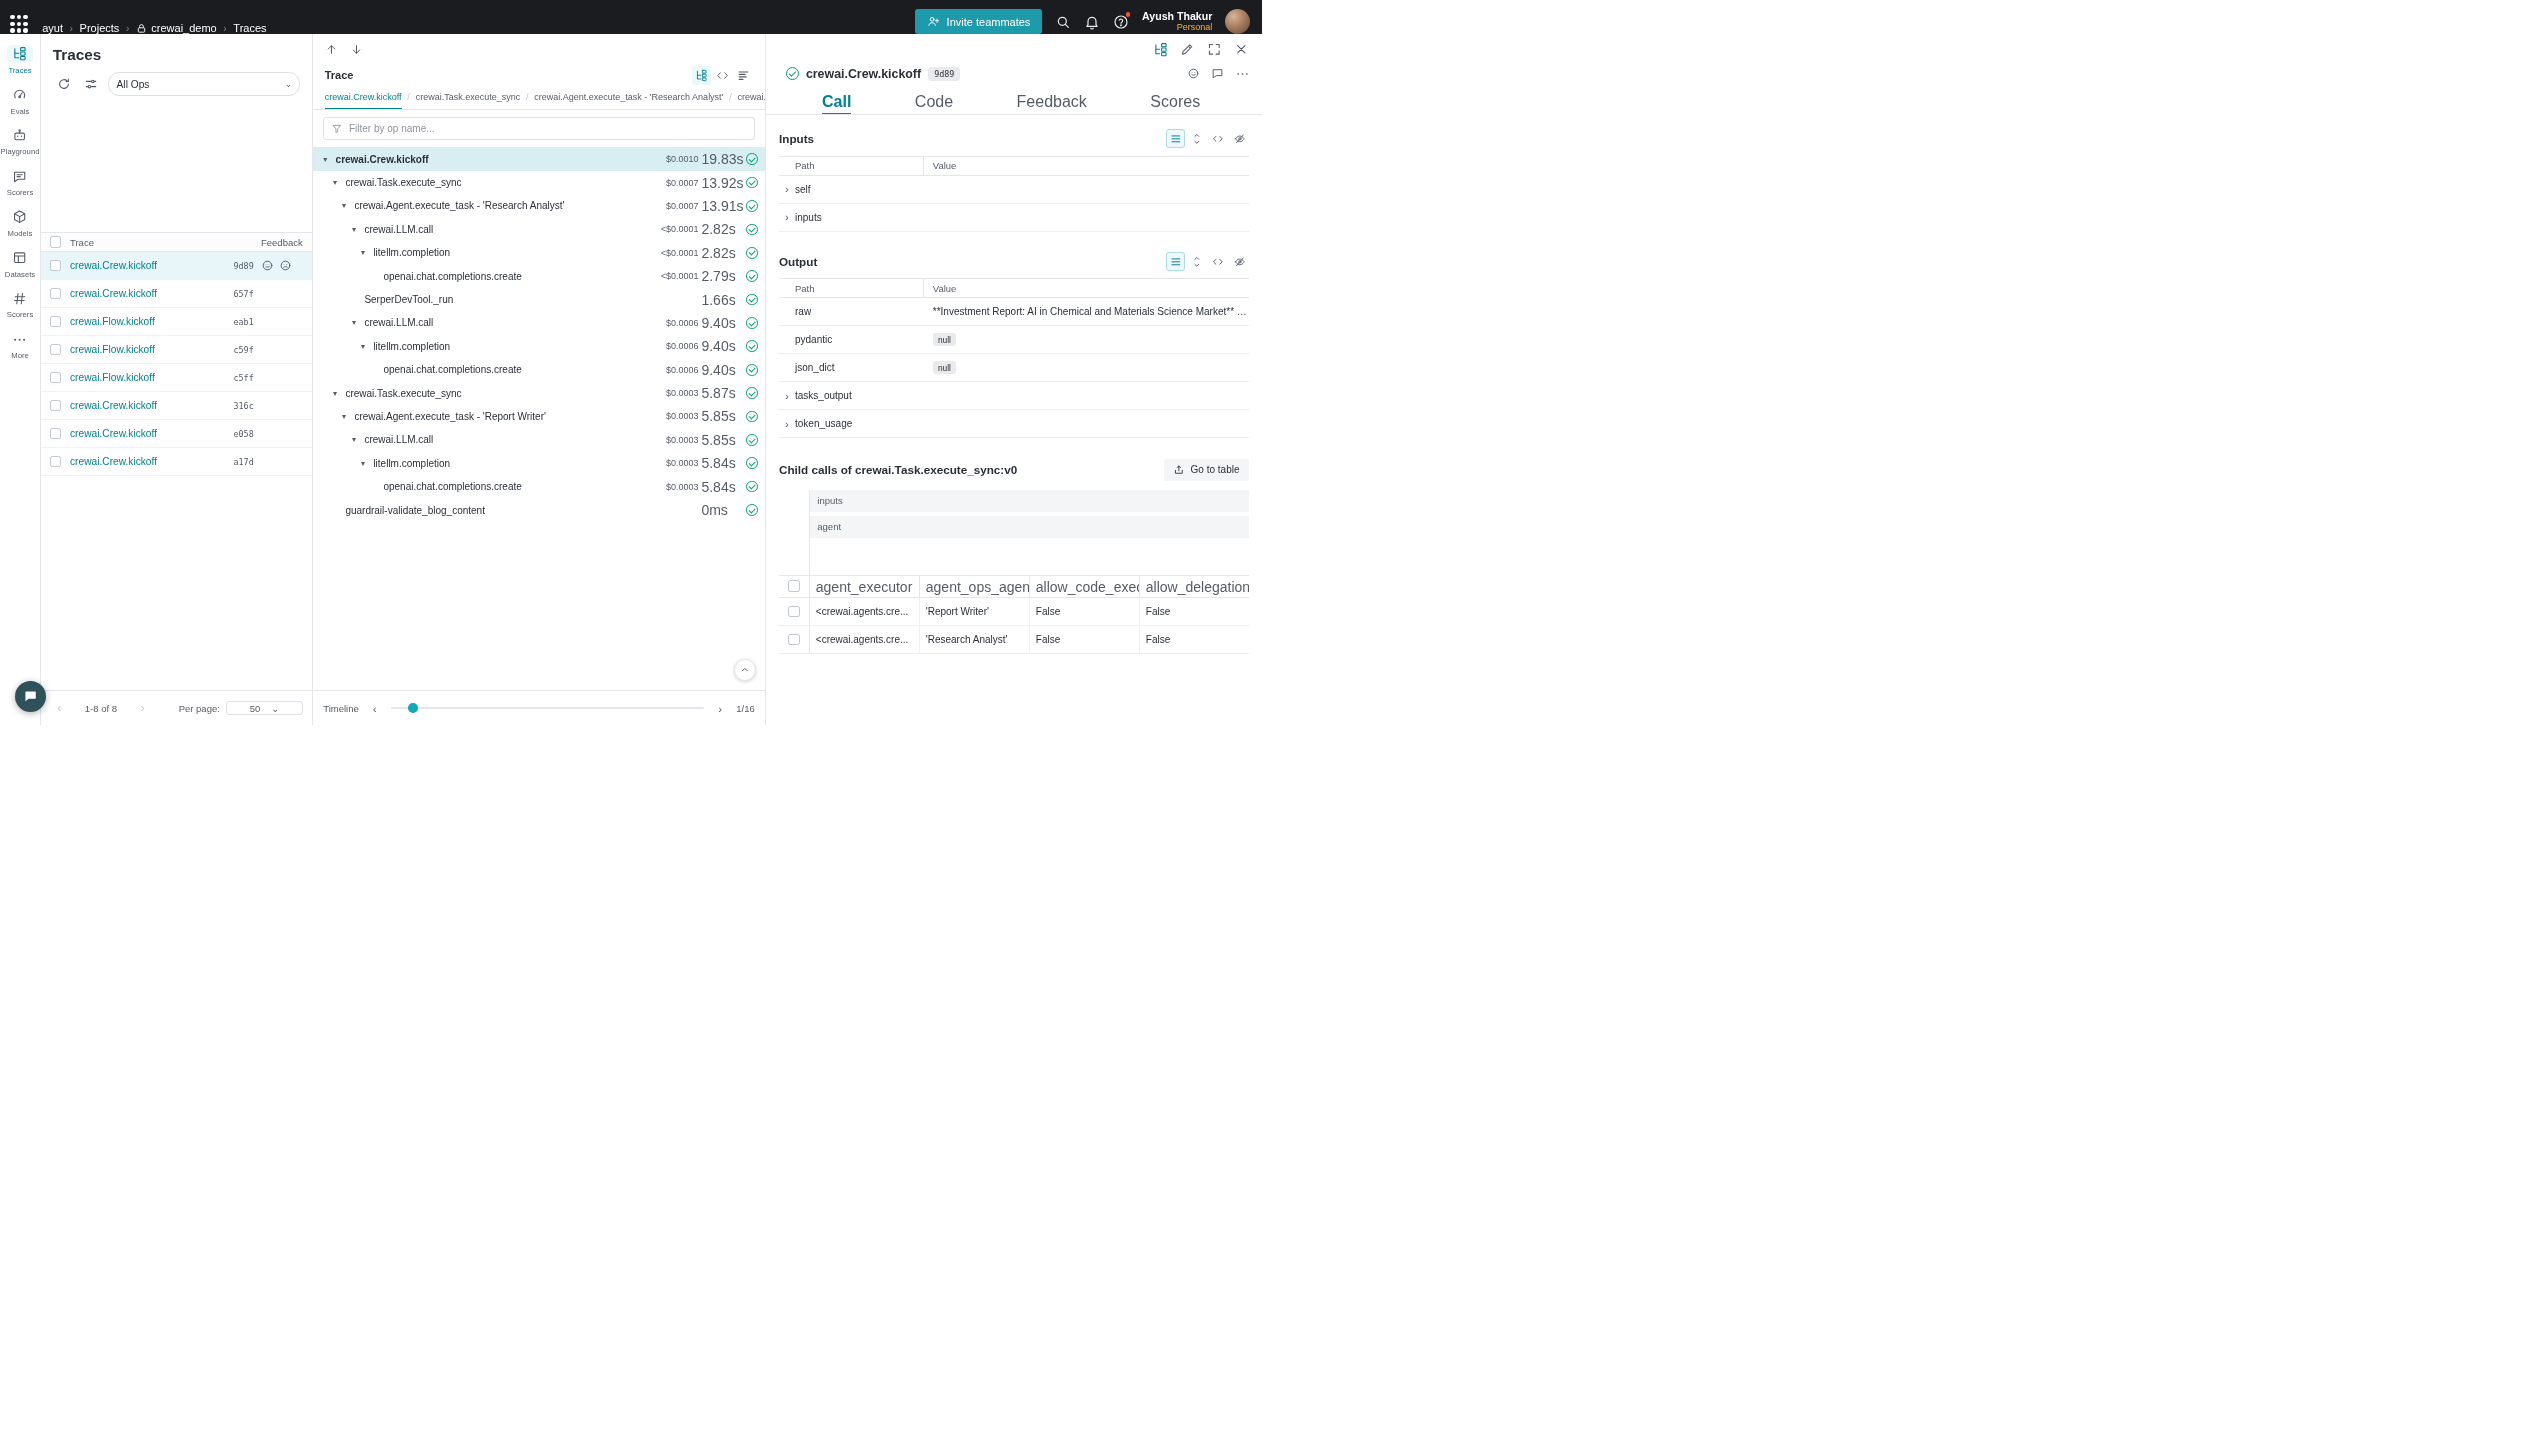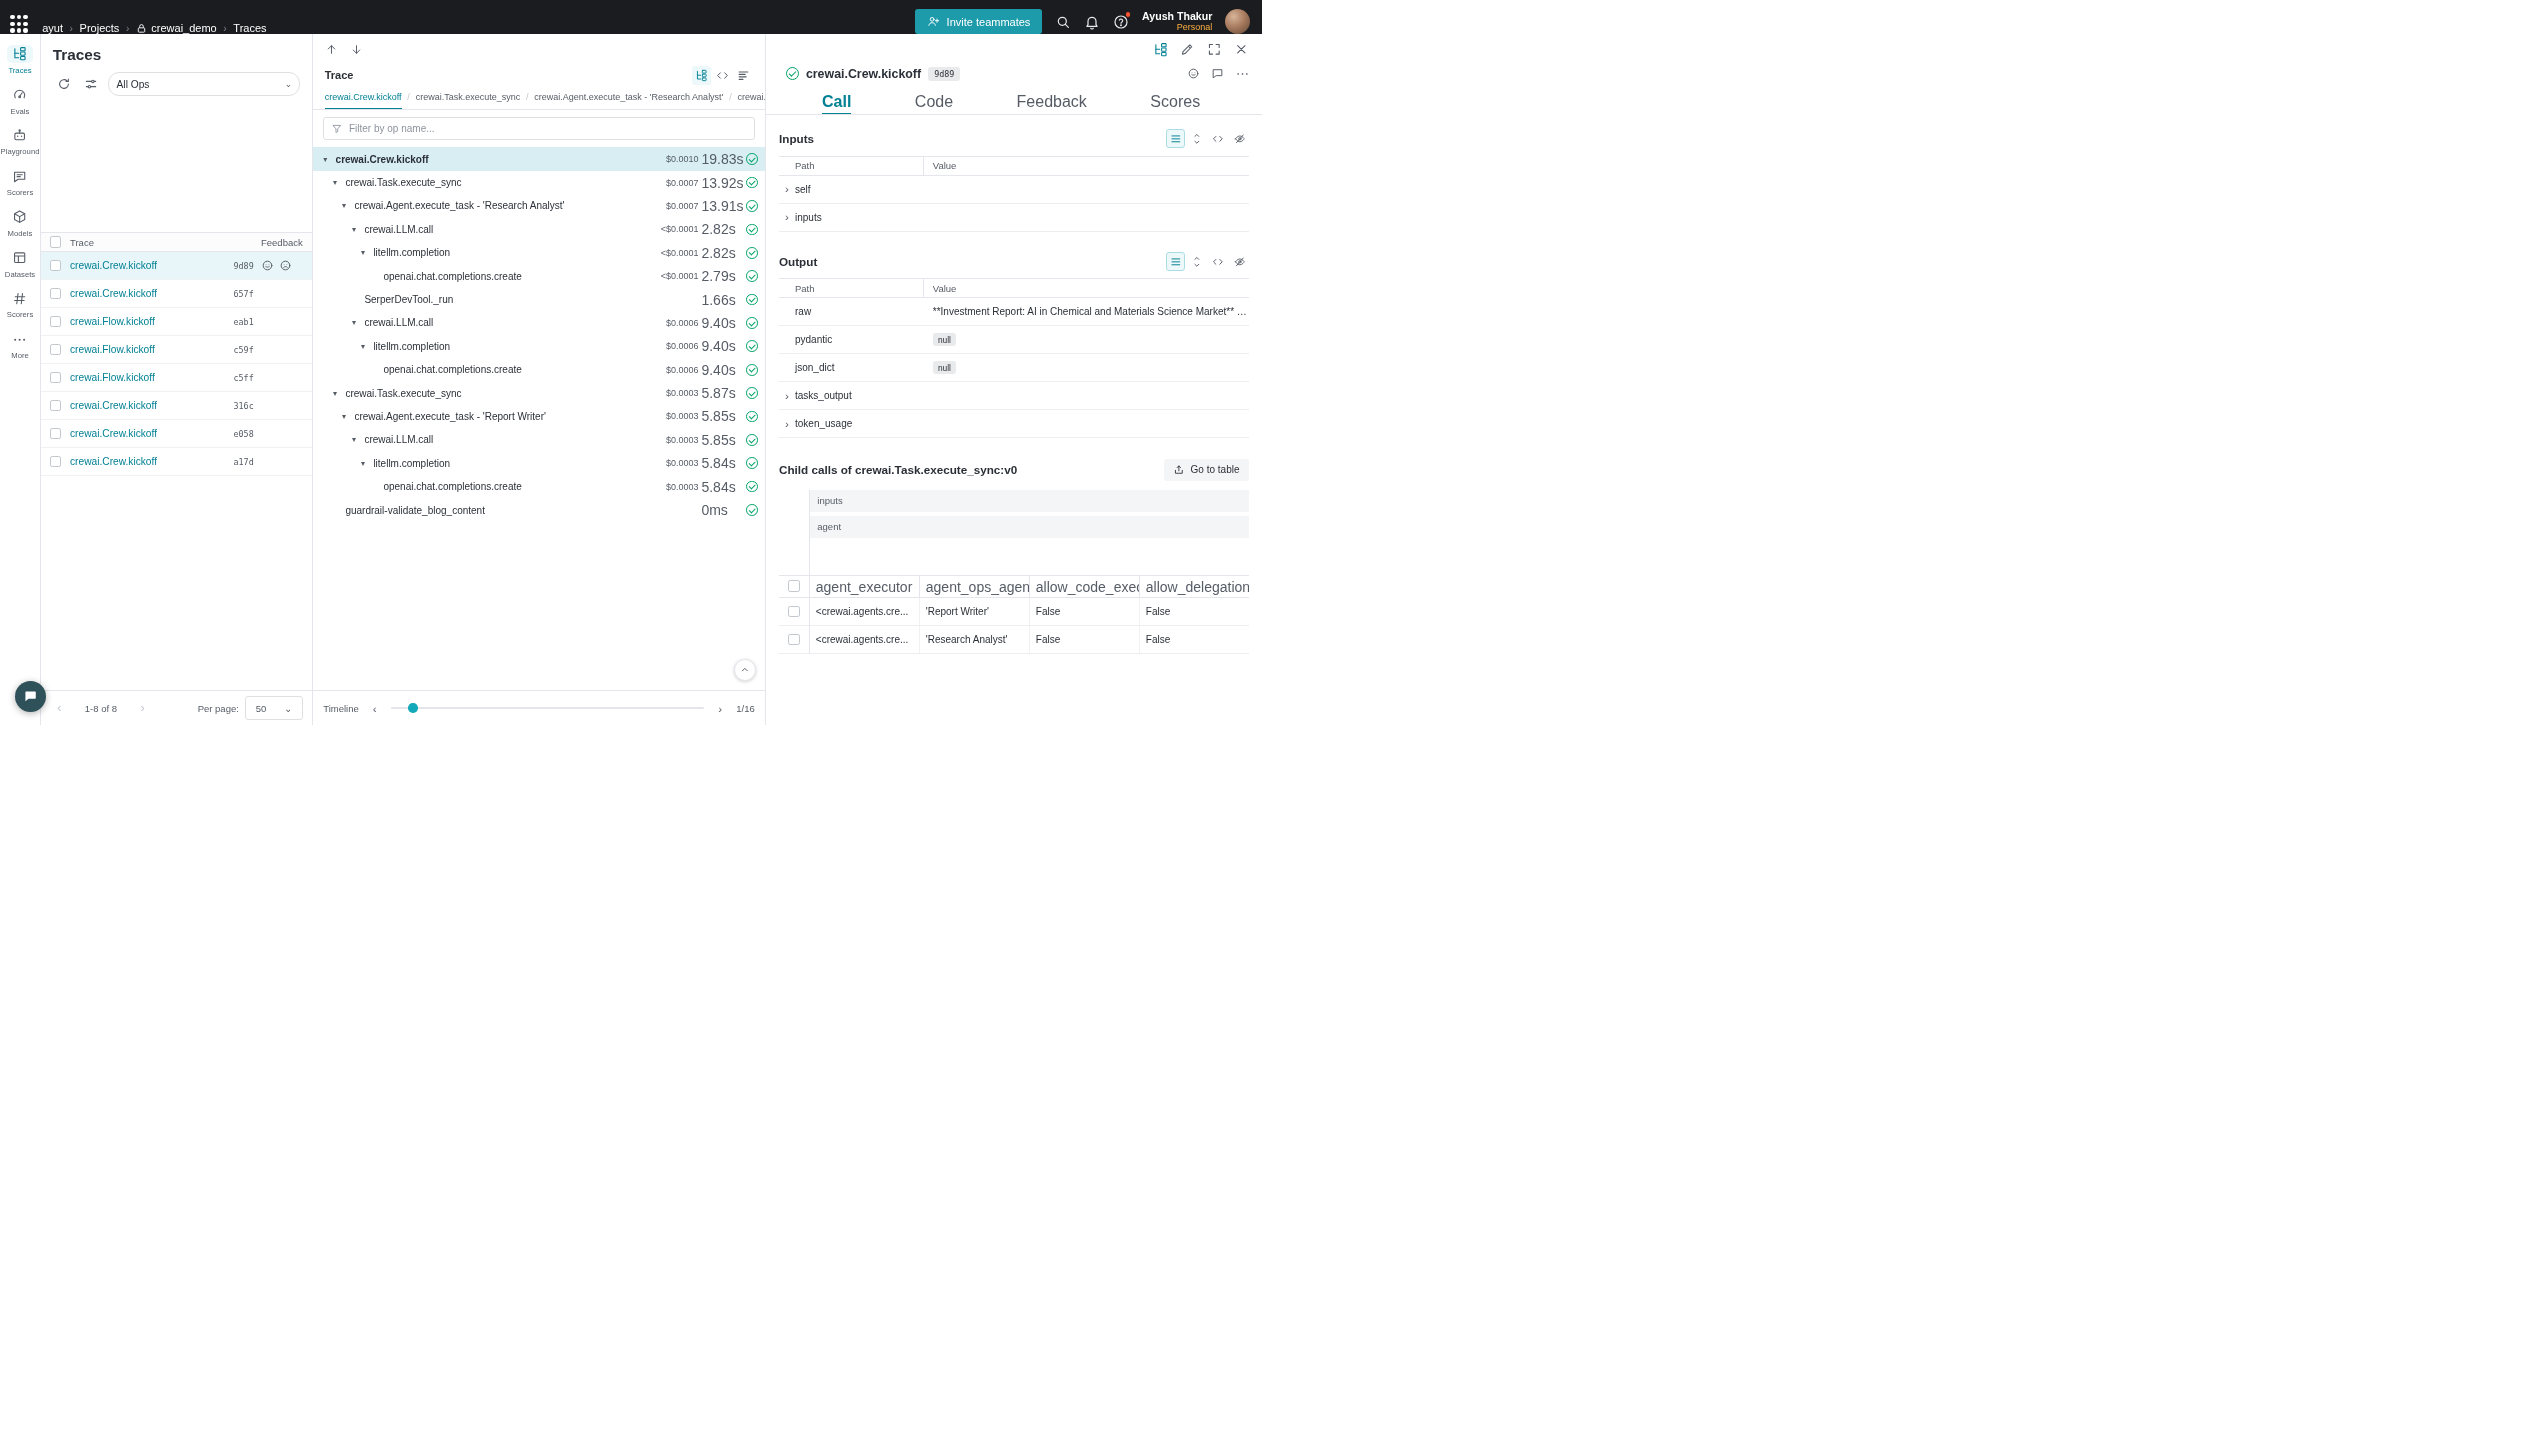--- a/index.html
+++ b/index.html
@@ -50,21 +50,21 @@
   .checkbox { width:11.7px; height:11.7px; border:1.1px solid #c3c8cf; border-radius:2.2px; background:#fff; cursor:pointer; flex:none; }
   .lt-row { display:flex; align-items:center; height:28px; border-bottom:0.7px solid #f0f1f3; font-size:10.2px; cursor:pointer; }
   .lt-row.sel { background:#e8f6f9; }
   .tlink { color:#038194; white-space:nowrap; overflow:hidden; text-overflow:ellipsis; }
   .rid { margin-left:auto; padding-right:7.3px; font-family:"DejaVu Sans Mono",monospace; font-size:8.4px; color:#565c66; }
   .fb-ic { width:13px; height:13px; color:#565c66; cursor:pointer; }
   .lp-foot { margin-top:auto; height:35px; border-top:0.7px solid #e4e6eb; display:flex; align-items:center; padding:0 8.8px; color:#565c66; font-size:9.5px; background:#fff; }
   .pg-chev { width:19px; height:19px; display:flex; align-items:center; justify-content:center; color:#c3c8cf; font-size:12.4px; cursor:pointer; }
   .pg-range { margin:0 16px; color:#565c66; }
   .perpage { margin-left:auto; display:flex; align-items:center; gap:5.8px; }
-  .pp-select { height:24px; border:0.7px solid #dfe0e2; border-radius:2.9px; padding:0 10px; display:flex; align-items:center; gap:18px; cursor:pointer; font-size:9.5px; }
+  .pp-select { height:14px; border:0.7px solid #dfe0e2; border-radius:2.9px; padding:0 23px; display:flex; align-items:center; gap:11px; cursor:pointer; font-size:9.5px; }
 
   
   .panel-mid { width:453px; flex:none; border-right:0.7px solid #e4e6eb; display:flex; flex-direction:column; position:relative; background:#fff; }
   .mid-toolbar { height:31px; flex:none; display:flex; align-items:center; gap:2.9px; padding:0 7.3px; }
   .mid-title-row { display:flex; align-items:center; padding:0 11.7px; height:20.5px; flex:none; }
   .mid-title { font-size:11px; font-weight:700; }
   .view-ic { width:19px; height:19px; border-radius:2.9px; display:flex; align-items:center; justify-content:center; color:#565c66; cursor:pointer; }
   .view-ic.active { color:#038194; background:#ecf8fa; }
   .mid-view-icons { margin-left:auto; display:flex; gap:2.2px; }
   .crumbs { display:flex; align-items:stretch; gap:5.8px; padding:0 11.7px; height:24px; border-bottom:0.7px solid #e4e6eb; font-size:9px; color:#565c66; white-space:nowrap; overflow:hidden; flex:none; }

